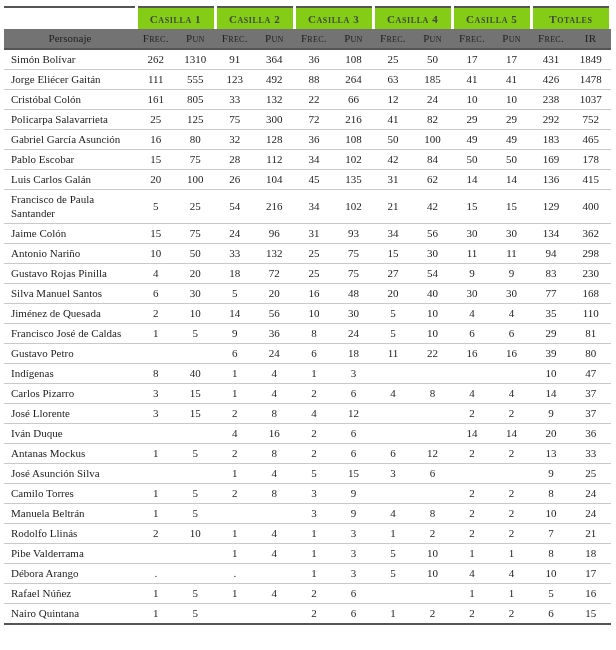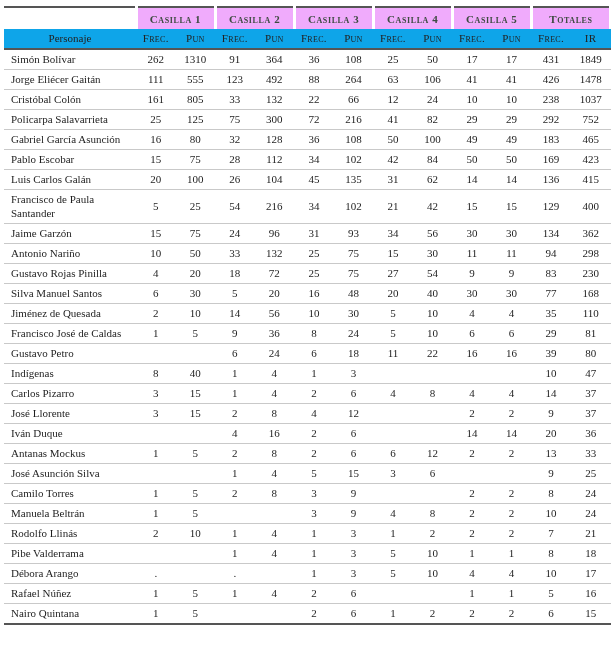--- a/index.html
+++ b/index.html
@@ -22,34 +22,34 @@
   thead th {
     font-weight: normal;
     vertical-align: middle;
   }
   thead tr.group-row th {
     border-top: 2px solid #555555;
     padding: 5px 0 4px 0;
     font-size: 11px;
   }
   thead tr.group-row th.ghead {
-    background: #f0abfc;
+    background: #84cc16;
     color: #3d4b41;
     font-weight: bold;
     font-variant: small-caps;
     letter-spacing: 0.6px;
     border-left: 3px solid #ffffff;
     border-right: 3px solid #ffffff;
     text-align: center;
   }
   thead tr.group-row th.corner { background: #ffffff; }
 
   
   thead tr.sub-row th {
-    background: #0ea5e9;
+    background: #737373;
     border-bottom: 2px solid #555555;
     padding: 3px 0 4px 0;
     font-size: 11px;
     color: #222222;
     text-align: center;
   }
   thead tr.sub-row th.num-h {
     font-variant: small-caps;
     letter-spacing: 0.3px;
   }
@@ -136,21 +136,21 @@
         </tr>
         <tr>
           <td class="name">Jorge Eliécer Gaitán</td>
           <td class="num">111</td>
           <td class="num">555</td>
           <td class="num">123</td>
           <td class="num">492</td>
           <td class="num">88</td>
           <td class="num">264</td>
           <td class="num">63</td>
-          <td class="num">106</td>
+          <td class="num">185</td>
           <td class="num">41</td>
           <td class="num">41</td>
           <td class="num">426</td>
           <td class="num">1478</td>
         </tr>
         <tr>
           <td class="name">Cristóbal Colón</td>
           <td class="num">161</td>
           <td class="num">805</td>
           <td class="num">33</td>
@@ -200,21 +200,21 @@
           <td class="num">75</td>
           <td class="num">28</td>
           <td class="num">112</td>
           <td class="num">34</td>
           <td class="num">102</td>
           <td class="num">42</td>
           <td class="num">84</td>
           <td class="num">50</td>
           <td class="num">50</td>
           <td class="num">169</td>
-          <td class="num">423</td>
+          <td class="num">178</td>
         </tr>
         <tr>
           <td class="name">Luis Carlos Galán</td>
           <td class="num">20</td>
           <td class="num">100</td>
           <td class="num">26</td>
           <td class="num">104</td>
           <td class="num">45</td>
           <td class="num">135</td>
           <td class="num">31</td>
@@ -233,21 +233,21 @@
           <td class="num">34</td>
           <td class="num">102</td>
           <td class="num">21</td>
           <td class="num">42</td>
           <td class="num">15</td>
           <td class="num">15</td>
           <td class="num">129</td>
           <td class="num">400</td>
         </tr>
         <tr>
-          <td class="name">Jaime Garzón</td>
+          <td class="name">Jaime Colón</td>
           <td class="num">15</td>
           <td class="num">75</td>
           <td class="num">24</td>
           <td class="num">96</td>
           <td class="num">31</td>
           <td class="num">93</td>
           <td class="num">34</td>
           <td class="num">56</td>
           <td class="num">30</td>
           <td class="num">30</td>

